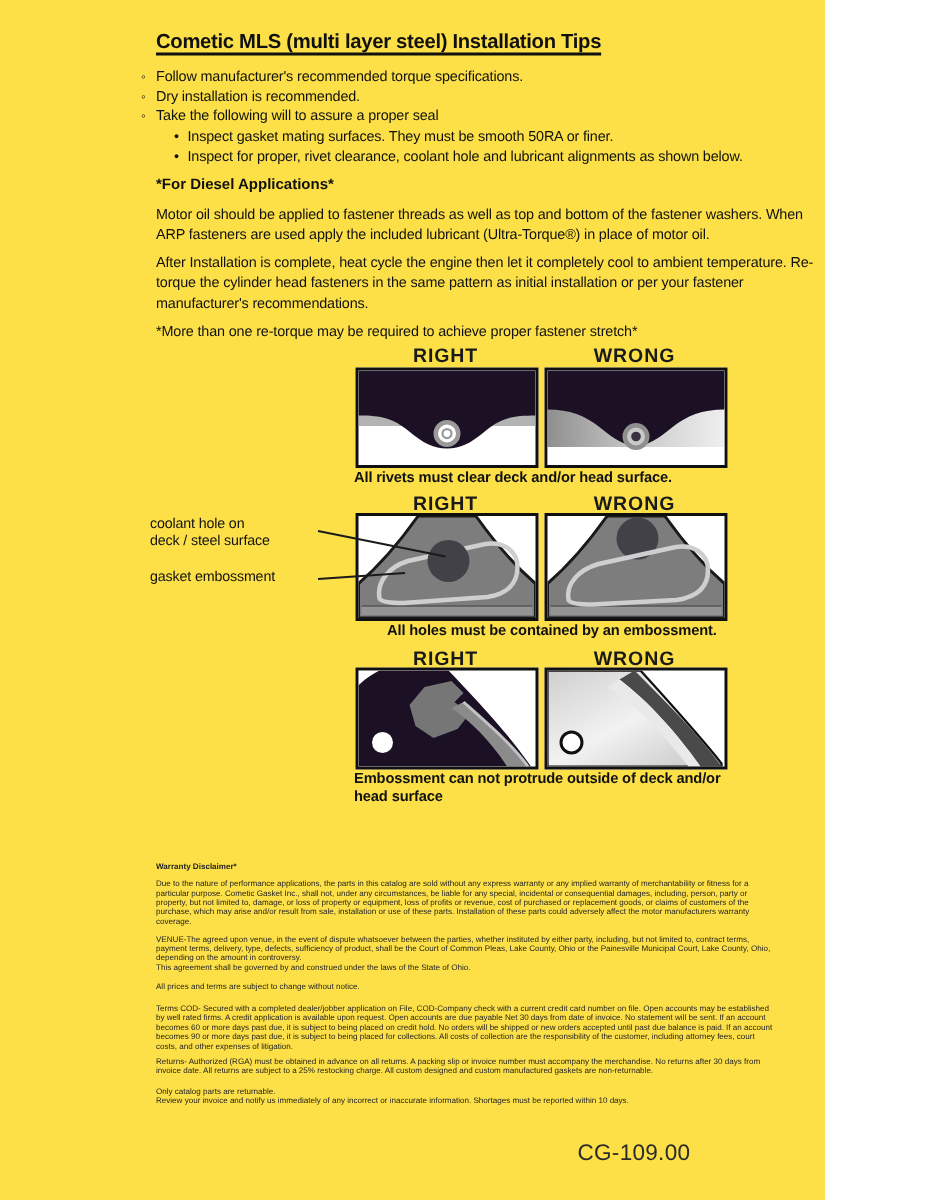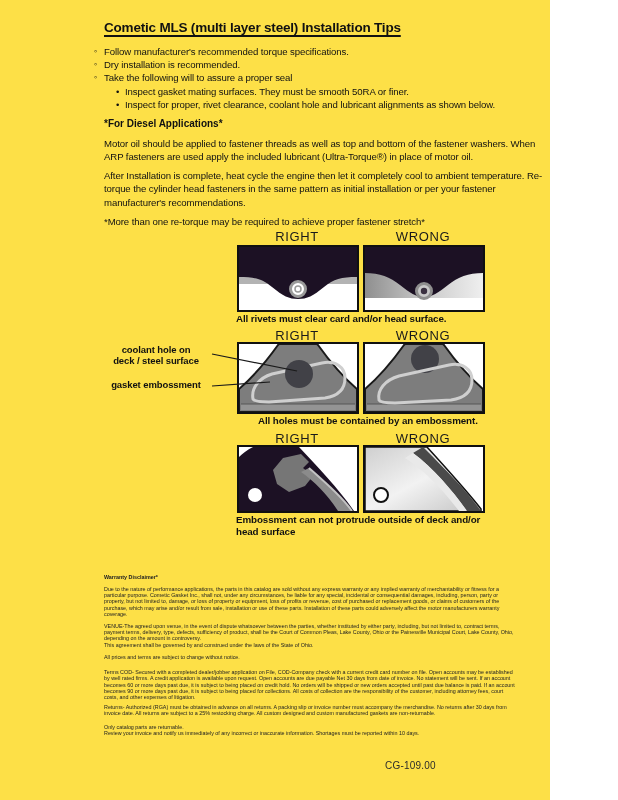--- a/index.html
+++ b/index.html
@@ -12,35 +12,35 @@
         letter-spacing:-0.1px;}
   .tip{position:relative;padding-left:10px;}
   .tip.lvl1::before{content:"\25E6";position:absolute;left:0;top:0;font-size:9px;}
   .tip.lvl2{margin-left:22px;padding-left:9px;}
   .tip.lvl2::before{content:"\2022";position:absolute;left:0;top:0;}
   .diesel-head{position:absolute;left:104px;top:118px;font-size:10px;font-weight:bold;}
   .para{position:absolute;left:104px;width:440px;font-size:9.6px;line-height:13.4px;
         letter-spacing:-0.1px;}
   .p1{top:137px;} .p2{top:169px;} .p3{top:215px;}
   .dlabel{position:absolute;width:120px;text-align:center;font-size:13px;letter-spacing:0.6px;
-          color:#1a1a1a;}
+          color:#1a1a1a;font-weight:bold;}
   .panel{position:absolute;border:2px solid #101010;background:#fff;}
   .panel svg{display:block;}
   .caption{position:absolute;font-size:9.8px;font-weight:bold;letter-spacing:-0.1px;line-height:11.5px;}
-  .callout{position:absolute;width:112px;text-align:center;font-size:9.5px;line-height:11px;
-           letter-spacing:-0.1px;font-weight:bold;}
+  .callout{position:absolute;width:112px;text-align:left;font-size:9.5px;line-height:11px;
+           letter-spacing:-0.1px;}
   .ptr{position:absolute;left:200px;top:340px;z-index:5;}
   .disclaimer{position:absolute;left:104px;top:574px;width:660px;font-size:8.6px;line-height:10px;
               transform:scale(0.625);transform-origin:0 0;color:#222;}
   .disclaimer .hd{font-weight:bold;margin:0 0 9px 0;}
   .disclaimer p{margin:0;}
   .mb9{margin-bottom:9px !important;} .mb10{margin-bottom:10px !important;}
   .mb14{margin-bottom:14px !important;} .mb6{margin-bottom:6px !important;}
   .mb12{margin-bottom:12px !important;}
-  .doc-code{position:absolute;left:385px;top:760px;font-size:10px;color:#2b2b2b;
+  .doc-code{position:absolute;left:385px;top:760px;font-size:15px;color:#2b2b2b;
             letter-spacing:0.2px;}
 </style>
 </head>
 <body>
 
 <div class="page">
 
   <div class="title">Cometic MLS (multi layer steel) Installation Tips</div>
 
   <div class="tips">
@@ -78,21 +78,21 @@
         </linearGradient>
       </defs>
       <rect x="0" y="25" width="118" height="26" fill="url(#g1)"></rect>
       <rect x="0" y="51" width="118" height="12" fill="#ffffff"></rect>
       <path d="M0,0 H118 V26 C103,26 93,30 83,38 C73,46 67,50 59,50 C51,50 45,46 35,38 C25,30 15,26 0,26 Z" fill="#1c1124"></path>
       <circle cx="59" cy="44" r="7.5" fill="#c9c9c9" stroke="#8f8f8f" stroke-width="3"></circle>
       <circle cx="59" cy="44" r="3.2" fill="#3a3040"></circle>
     </svg>
   </div>
 
-  <div class="caption" style="left:236px;top:313px;width:260px;">All rivets must clear card and/or head surface.</div>
+  <div class="caption" style="left:236px;top:313px;width:260px;">All rivets must clear deck and/or head surface.</div>
 
   <div class="dlabel" style="left:237px;top:328px;">RIGHT</div>
   <div class="dlabel" style="left:363px;top:328px;">WRONG</div>
 
   <div class="callout" style="left:100px;top:344px;">
     <div>coolant hole on</div>
     <div>deck / steel surface</div>
   </div>
   <div class="callout" style="left:100px;top:379px;">gasket embossment</div>
 

